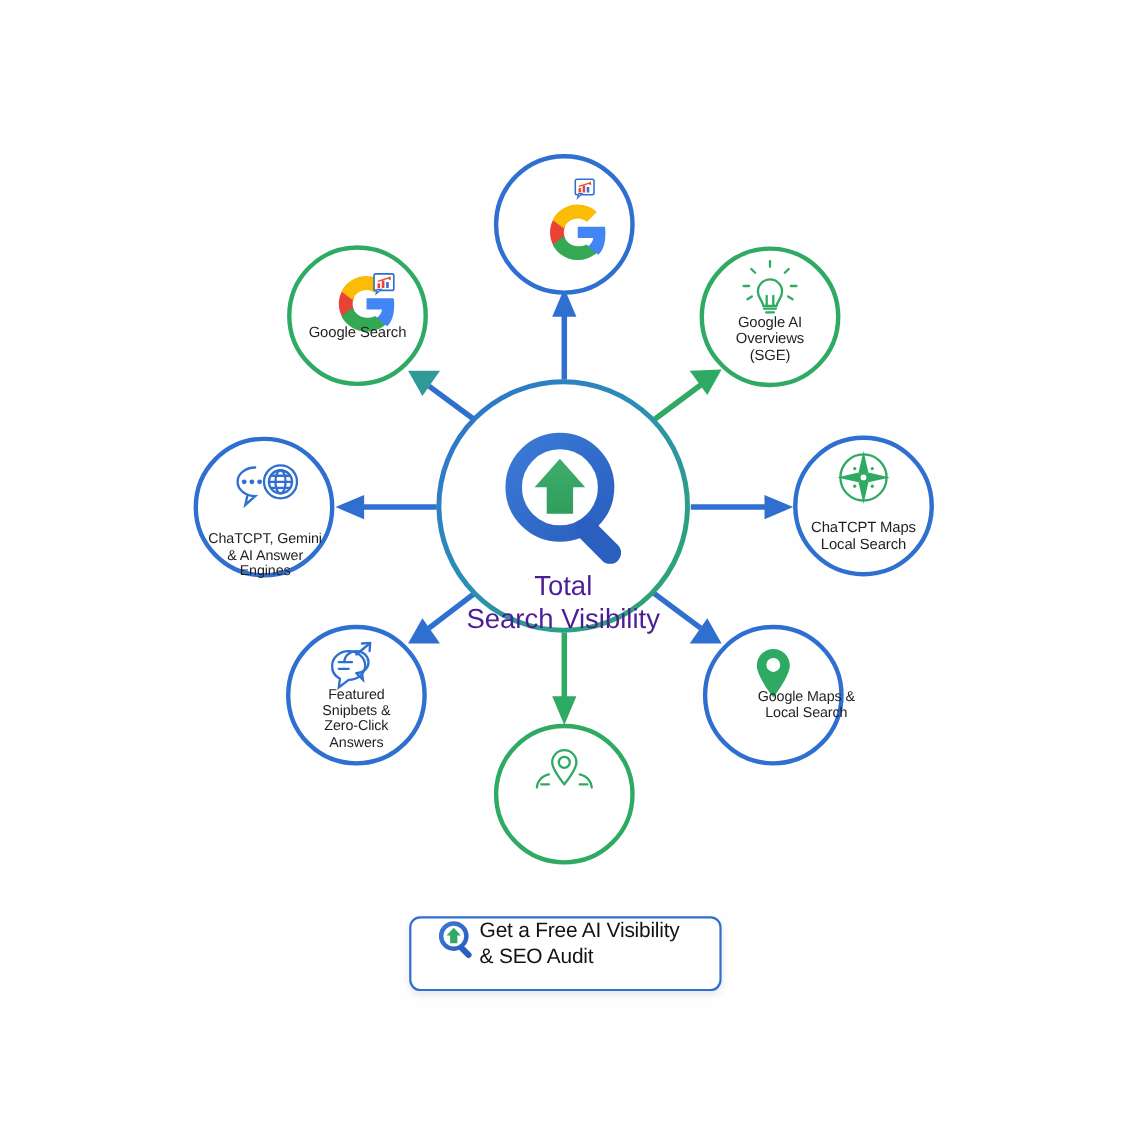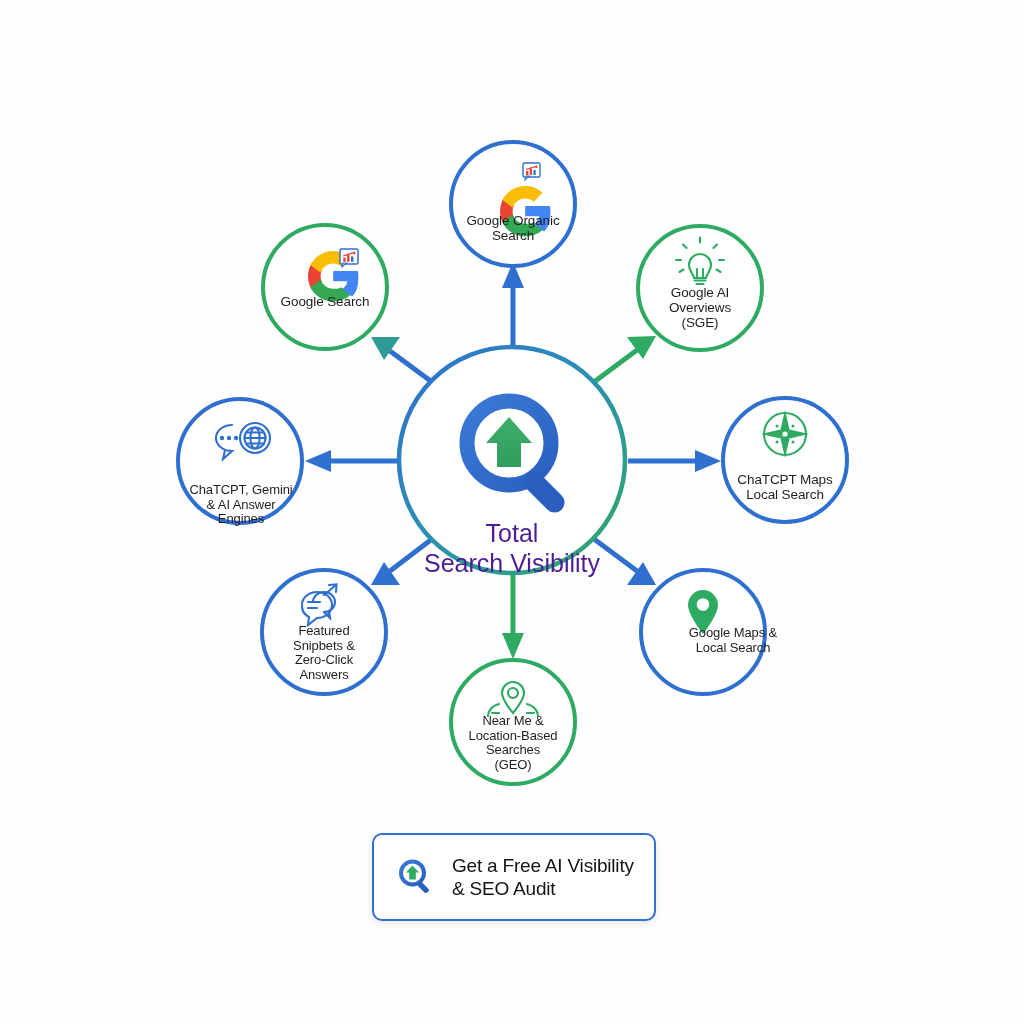--- a/index.html
+++ b/index.html
@@ -46,28 +46,28 @@
     white-space: pre-line;
     margin-top: 40px;
   }
 
   
   #cta-button {
     position: absolute;
     left: 372px;
     top: 833px;
     width: 284px;
-    height: 88px;
+    height: 68px;
     box-sizing: border-box;
     background: #ffffff;
     border: 2.5px solid #2f6fd0;
     border-radius: 10px;
     display: flex;
-    align-items: center;
-    gap: 16px;
+    align-items: flex-start;
+    gap: 0;
     padding-left: 22px;
     box-shadow: 0 3px 7px rgba(30,40,60,0.10);
   }
   #cta-label {
     font-size: 19px;
     line-height: 1.22;
     color: #131314;
     white-space: pre-line;
     letter-spacing: -0.2px;
   }
@@ -266,39 +266,33 @@
         <line x1="6.5" y1="0" x2="27.5" y2="0"></line>
         <line x1="8.5" y1="-5.5" x2="25.5" y2="-5.5"></line>
         <line x1="8.5" y1="5.5" x2="25.5" y2="5.5"></line>
       </g>
     </g>
   </svg>
 
   <div class="hub-label" style="left:382px; top:478px; width:260px;">Total
 Search Visibility</div>
 
-  <div class="node-label" style="left:443px; top:213px; width:140px; font-size:13.5px;">Google Organic
-Search</div>
 
   <div class="node-label" style="left:255px; top:294px; width:140px; font-size:13.5px;">Google Search</div>
 
   <div class="node-label" style="left:635px; top:285px; width:130px; font-size:13.5px;">Google AI
 Overviews
 (SGE)</div>
 
   <div class="node-label" style="left:718px; top:472px; width:134px; font-size:13.5px;">ChaTCPT Maps
 Local Search</div>
 
   <div class="node-label" style="left:664px; top:626px; width:138px; font-size:13px;">Google Maps &amp;
 Local Search</div>
 
-  <div class="node-label" style="left:443px; top:714px; width:140px; font-size:13px;">Near Me &amp;
-Location-Based
-Searches
-(GEO)</div>
 
   <div class="node-label" style="left:170px; top:483px; width:142px; font-size:13px;">ChaTCPT, Gemini
 &amp; AI Answer
 Engines</div>
 
   <div class="node-label" style="left:254px; top:624px; width:140px; font-size:13px;">Featured
 Snipbets &amp;
 Zero-Click
 Answers</div>
 

